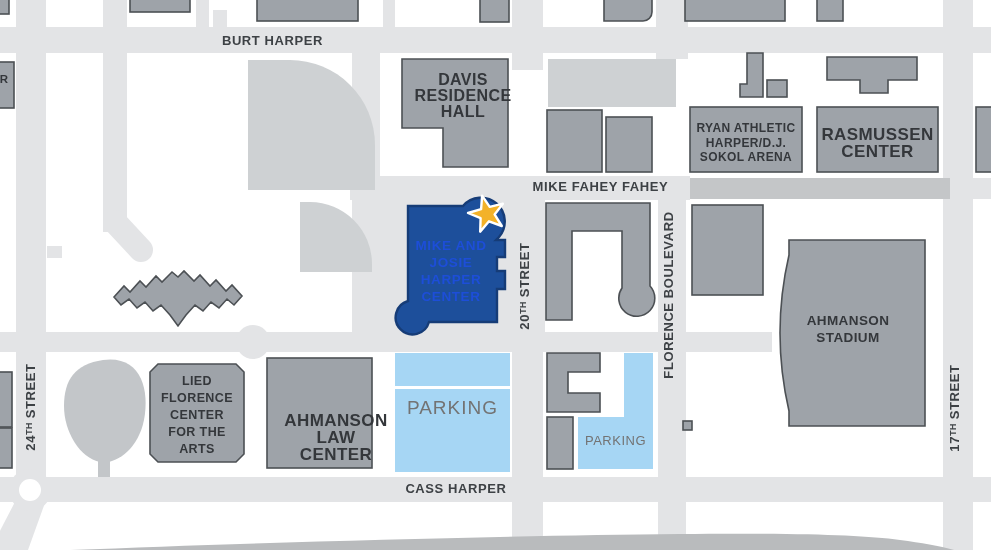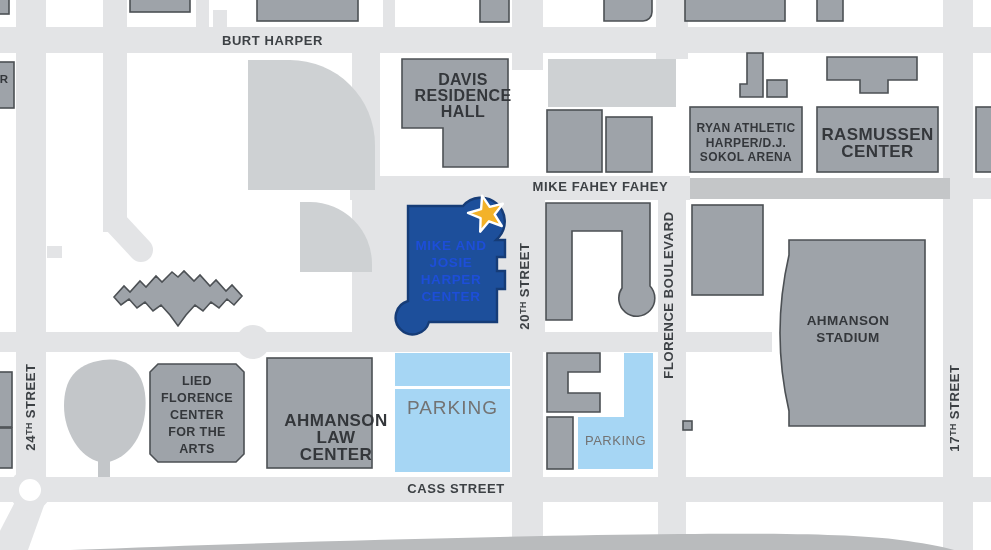--- a/index.html
+++ b/index.html
@@ -112,21 +112,21 @@
       <path d="M624,353 H653 V469 H578 V417 H624 Z"></path>
     </g>
     <rect x="395" y="386" width="115" height="3" fill="#ffffff"></rect>
 
     <path d="M408,206 L463,206 A21,21 0 1 1 499,237 L496,240 L505,240 L505,257 L497,257 L497,271 L505,271 L505,289 L497,289 L497,322 L429,322 A17,17 0 1 1 408,301 Z" fill="#1d4f9b" stroke="#163c77" stroke-width="2.4"></path>
     <polygon points="482.1,195.6 489.7,206.9 502.9,203.7 494.6,214.4 501.8,226 489,221.3 480.2,231.7 480.6,218.1 468,213 481.1,209.2" fill="#f3b229" stroke="#ffffff" stroke-width="2.4" stroke-linejoin="round"></polygon>
   </svg>
 
   <div class="lbl street" style="left:190px;top:33px;width:165px;">BURT HARPER</div>
   <div class="lbl street" style="left:508px;top:179px;width:185px;">MIKE FAHEY FAHEY</div>
-  <div class="lbl street" style="left:376px;top:481px;width:160px;">CASS STREET</div>
+  <div class="lbl street" style="left:376px;top:481px;width:160px;">CASS HARPER</div>
   <div class="lbl street vstreet" style="left:-54px;top:399px;">24ᵀᴴ STREET</div>
   <div class="lbl street vstreet" style="left:440px;top:278px;">20ᵀᴴ STREET</div>
   <div class="lbl street vstreet" style="left:574px;top:287px;width:190px;">FLORENCE BOULEVARD</div>
   <div class="lbl street vstreet" style="left:870px;top:400px;">17ᵀᴴ STREET</div>
 
   <div class="lbl" style="left:404px;top:72px;width:102px;font-size:16px;padding-left:8px;">DAVIS
 RESIDENCE
 HALL</div>
   <div class="lbl" style="left:690px;top:121px;width:112px;font-size:12px;line-height:14.5px;">RYAN ATHLETIC
 HARPER/D.J.

